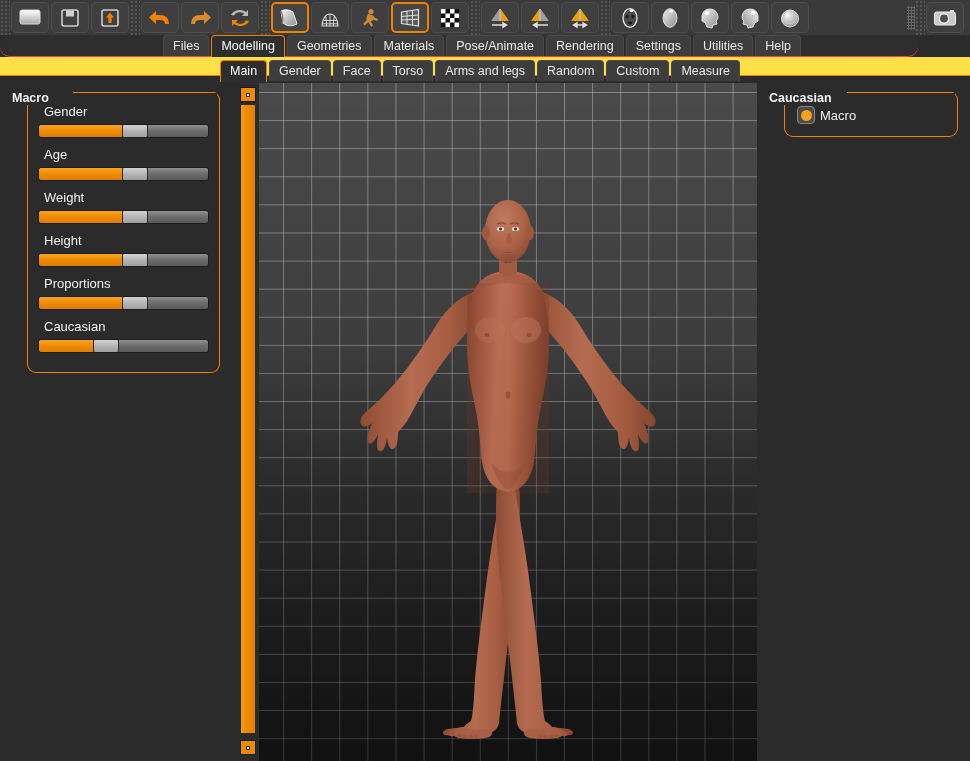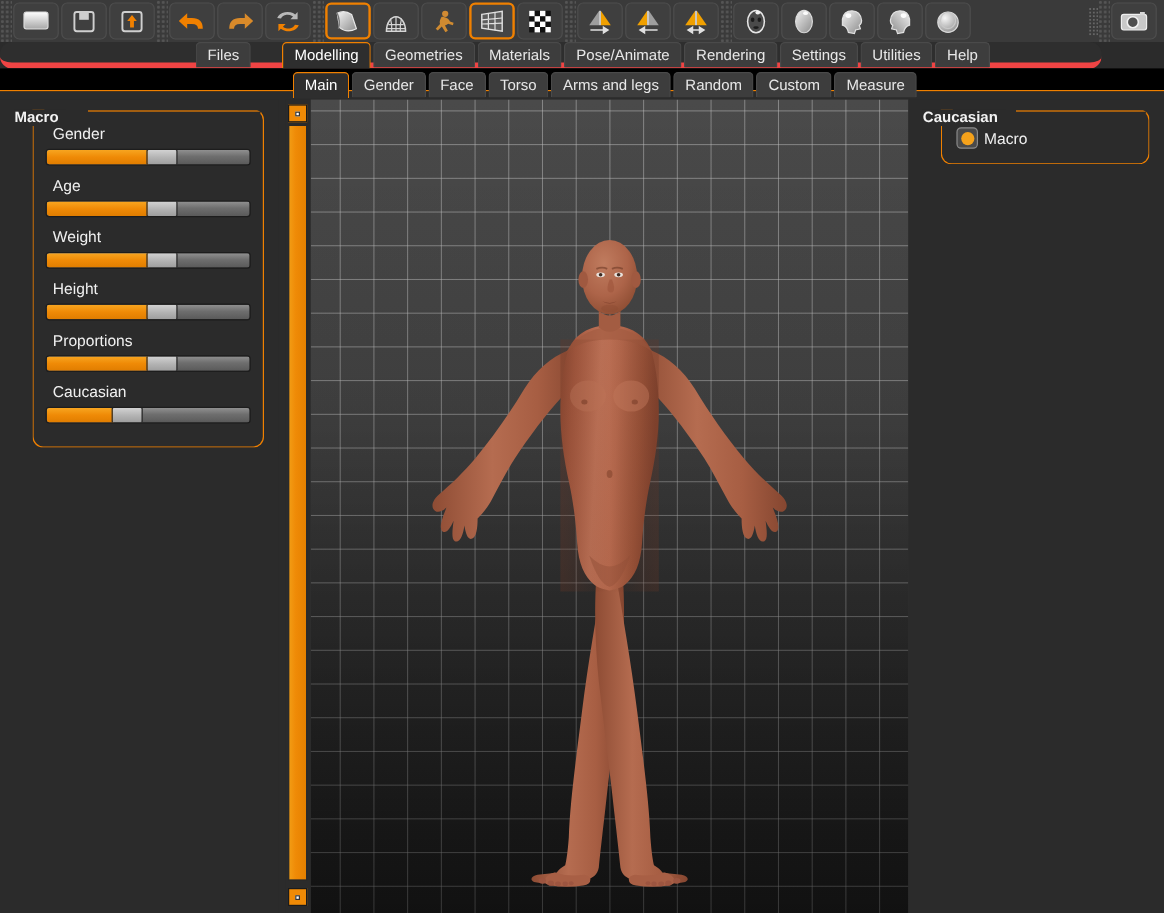--- a/index.html
+++ b/index.html
@@ -53,29 +53,29 @@
     background-image: radial-gradient(circle at 1.5px 1.5px, #666 1px, transparent 1.1px);
     background-size: 3px 3px;
     flex: 0 0 auto;
   }
 
   
   #tabbar-1 {
     position: absolute; left: 0; top: 35px;
     width: 918px; height: 22px;
     background: #2e2e2e;
-    border-bottom: 5px solid #ef4444;
+    border-bottom: 1px solid #ef4444;
     box-sizing: border-box;
     border-radius: 10px;
   }
   #tabbar-1-inner { position: absolute; left: 163px; top: 0; display: flex; height: 22px; }
   #tabbar-2 {
     position: absolute; left: 0; top: 57px;
     width: 970px; height: 19px;
-    background: #000000;
+    background: #fde047;
     border-bottom: 1px solid #f08000;
     box-sizing: border-box;
     padding-left: 24px;
   }
   #tabbar-2-inner { position: absolute; left: 220px; top: 0; display: flex; height: 25px; }
 
   .tab {
     background: #3d3d3d;
     color: #e8e8e8;
     font-size: 12.5px;
@@ -93,21 +93,20 @@
   .tab.active {
     background: #2e2e2e;
     border: 1px solid #f08000;
     border-bottom: none;
     color: #ffffff;
     position: relative;
     z-index: 3;
     margin-bottom: -1px;
     height: 22px;
     line-height: 21px;
-    margin-left: 24px;
   }
   #tabbar-2 .tab { height: 21px; margin-top: 3px; }
   #tabbar-2 .tab.active { height: 22px; margin-top: 3px; margin-bottom: -1px; }
 
   
   #left-panel {
     position: absolute; left: 0; top: 83px;
     width: 232px; height: 678px;
     background: #2b2b2b;
   }

